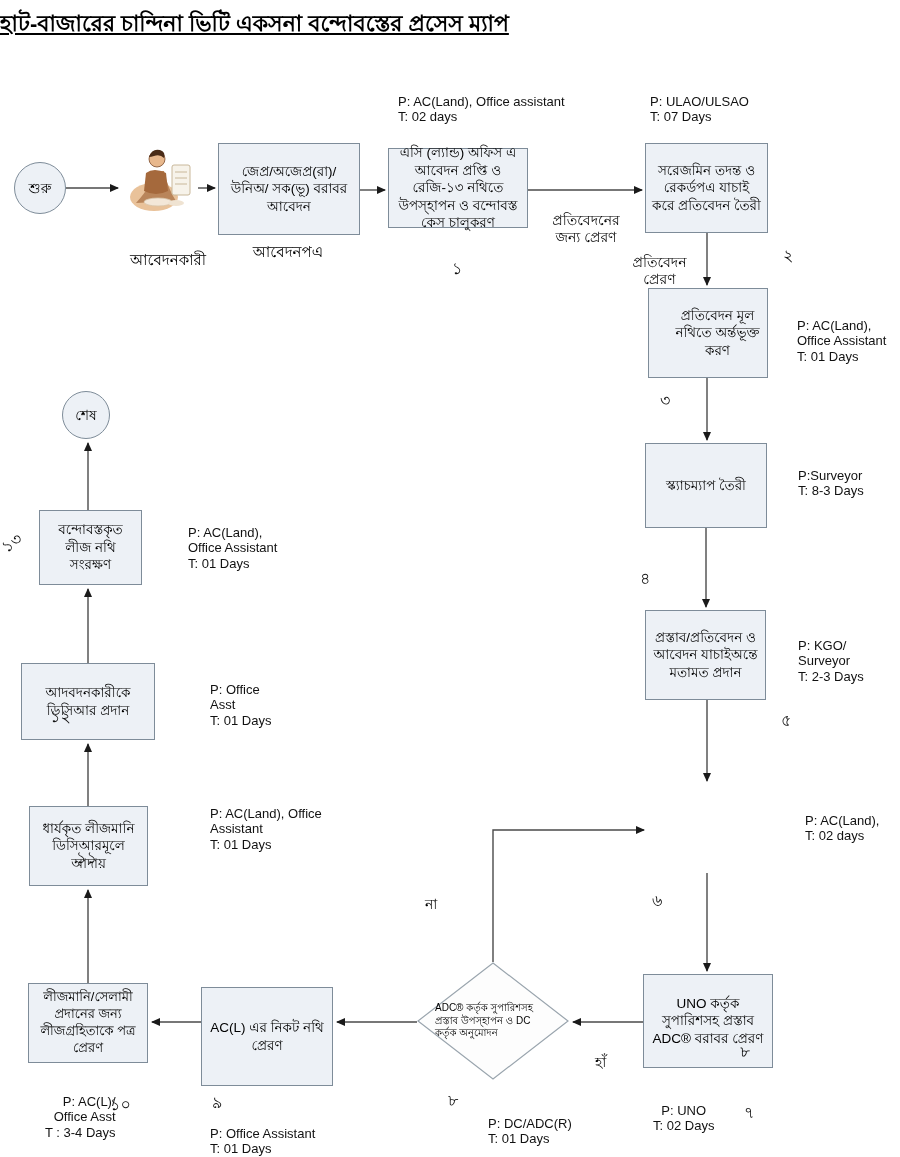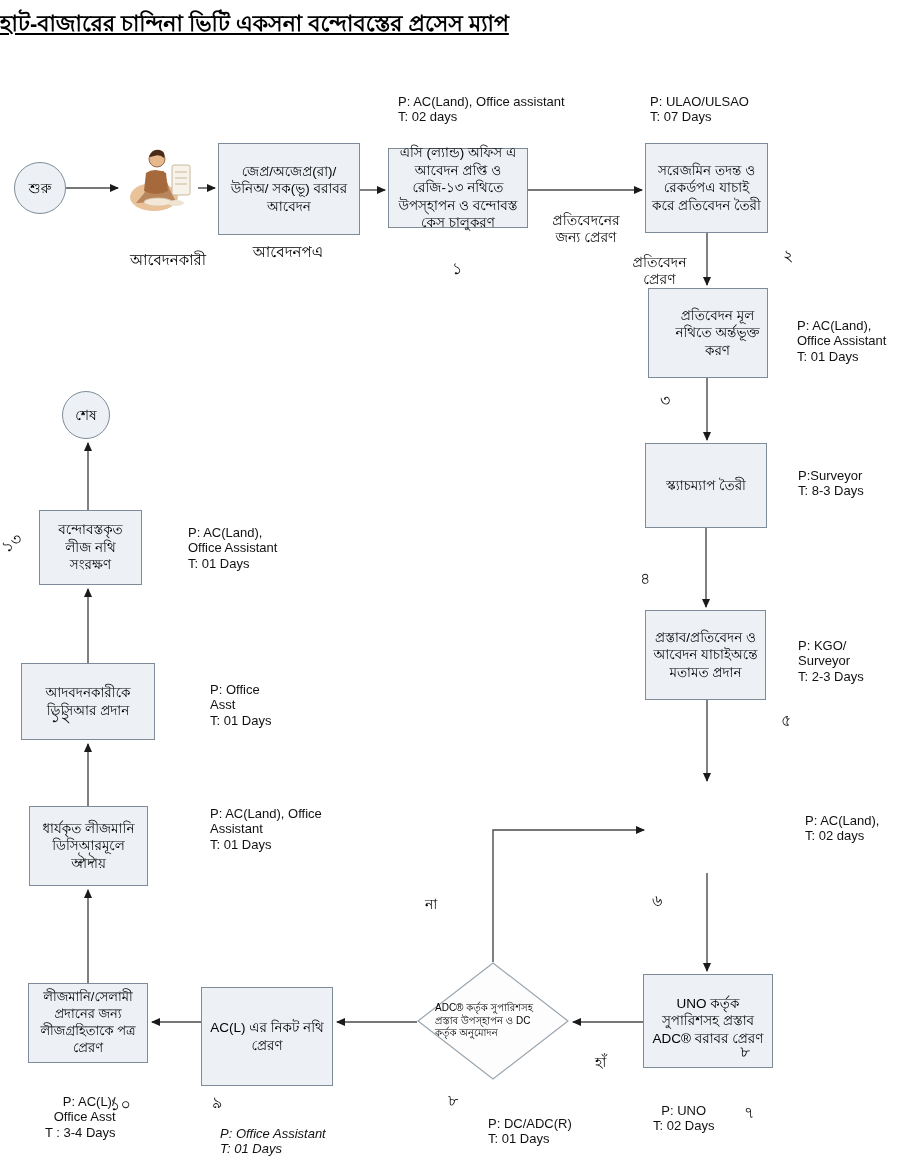--- a/index.html
+++ b/index.html
@@ -129,21 +129,21 @@
     </svg>
     <div class="diamond-text" style="left:18px;top:14px;width:116px;height:90px;">ADC® কর্তৃক সুপারিশসহ প্রস্তাব উপস্হাপন ও DC কর্তৃক অনুমোদন</div>
   </div>
   <div class="num" style="left:448px;top:1088px;">৮</div>
   <div class="pt" style="left:488px;top:1116px;">P: DC/ADC(R)
 T: 01 Days</div>
   <div class="edge-label" style="left:425px;top:896px;">না</div>
   <div class="edge-label" style="left:595px;top:1054px;">হাঁ</div>
 
   <div class="node" style="left:201px;top:944px;width:132px;height:99px;margin-top:43px;">AC(L) এর নিকট নথি প্রেরণ</div>
-  <div class="pt" style="left:220px;top:1126px;font-style:italic;">P: Office Assistant
+  <div class="pt" style="left:210px;top:1126px;">P: Office Assistant
 T: 01 Days</div>
   <div class="num" style="left:212px;top:1090px;">৯</div>
 
   <div class="node" style="left:28px;top:983px;width:120px;height:80px;font-size:13px;">লীজমানি/সেলামী প্রদানের জন্য লীজগ্রহিতাকে পত্র প্রেরণ</div>
   <div class="pt" style="left:45px;top:1094px;text-align:right;">P: AC(L)/
 Office Asst
 T : 3-4 Days</div>
   <div class="num" style="left:110px;top:1092px;">১০</div>
 
   <div class="node" style="left:29px;top:806px;width:119px;height:80px;">ধার্যকৃত লীজমানি ডিসিআরমূলে আদায়</div>

